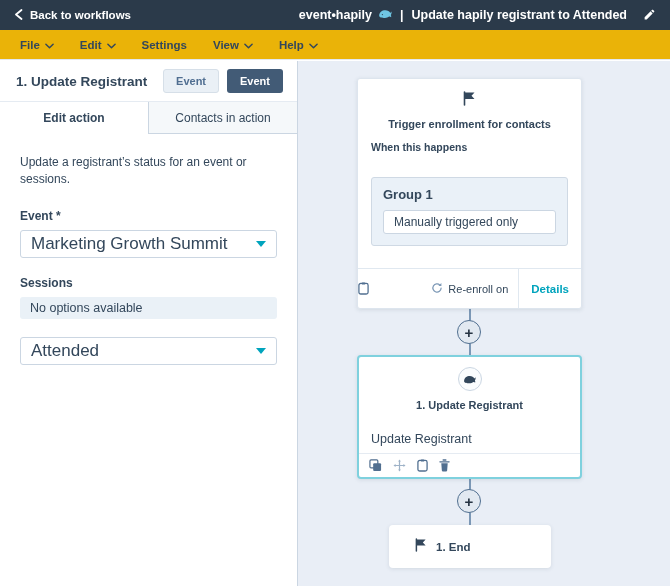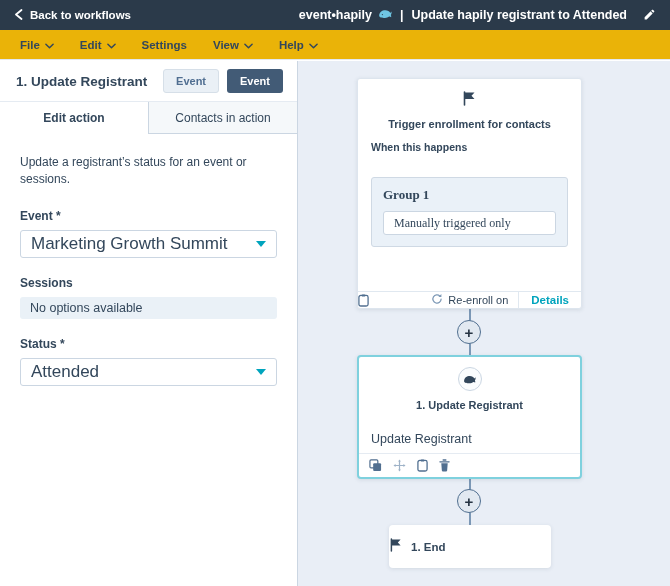--- a/index.html
+++ b/index.html
@@ -69,26 +69,26 @@
 
   .card { position:absolute; background:#fff; border-radius:3px;
     box-shadow:0 1px 4px rgba(45,62,80,.12); z-index:2; }
   .trigger-card { left:59px; top:17px; width:225px; height:231px;
     border:1px solid #dde5ee; display:flex; flex-direction:column; }
   .trigger-top { padding:12px 13px 0 13px; }
   .card-head { display:flex; align-items:center; gap:8px; margin-bottom:11px;flex-direction:column; }
   .card-head-title { font-size:11px; font-weight:700; }
   .when-label { font-size:10.5px; font-weight:700; margin-bottom:24px; }
   .group-box { background:#eaf1f8; border:1px solid #cfd9e4; border-radius:3px;
-    padding:9px 11px 11px 11px;font-family:Liberation Serif, serif; }
+    padding:9px 11px 11px 11px; }
   .group-title { font-size:13px; font-weight:700; margin-bottom:8px; }
   .group-filter { background:#fff; border:1px solid #cbd6e2; border-radius:3px;
     height:24px; display:flex; align-items:center; padding:0 10px; font-size:12px; }
   .trigger-spacer { flex:1; }
-  .card-footer { border-top:1px solid #e0e8f0; height:17px; display:flex;
+  .card-footer { border-top:1px solid #e0e8f0; height:40px; display:flex;
     align-items:center; padding-left:0; }
   .reenroll { margin-left:auto; display:flex; align-items:center; gap:5px;
     font-size:11px; color:#33475b; cursor:pointer; }
   .details-link { align-self:stretch; display:flex; align-items:center;
     border-left:1px solid #e0e8f0; margin-left:10px; padding:0 12px;
     color:#00a4bd; font-size:11.5px; font-weight:700; cursor:pointer; }
 
   .action-card { left:59px; top:294px; width:225px; height:124px;
     border:2px solid #7fd1de; border-radius:4px; display:flex;
     flex-direction:column; }
@@ -96,21 +96,21 @@
   .avatar { width:24px; height:24px; border-radius:50%; background:#fbfdfe;
     border:1px solid #cbd6e2; display:flex; align-items:center;
     justify-content:center; }
   .action-body { padding:10px 12px 0 12px; font-size:12.5px; }
   .action-spacer { flex:1; }
   .action-footer { border-top:1px solid #e5ebf2; height:24px; display:flex;
     align-items:center; gap:11px; padding-left:10px; }
   .tool-icon { display:flex; align-items:center; cursor:pointer; }
 
   .end-card { left:91px; top:464px; width:162px; height:43px; border-radius:4px;
-    display:flex; align-items:center; gap:9px; padding-left:1px; }
+    display:flex; align-items:center; gap:9px; padding-left:26px; }
   .end-title { font-size:11.5px; font-weight:700; }
 </style>
 </head>
 <body>
 
 <div class="app">
 
   <div class="topbar">
     <div class="back-link">
       <span>
@@ -190,21 +190,20 @@
       </div>
 
       <div class="field-group">
         <span class="field-label">Sessions</span>
         <div class="disabled-box">
           <span>No options available</span>
         </div>
       </div>
 
       <div class="field-group">
-        <span class="field-label">Status *</span>
         <div class="select-box">
           <span>Attended</span>
           <span class="select-caret"></span>
         </div>
       </div>
     </div>
   </div>
 
   <div class="canvas">
     <div class="connector c1"></div>

